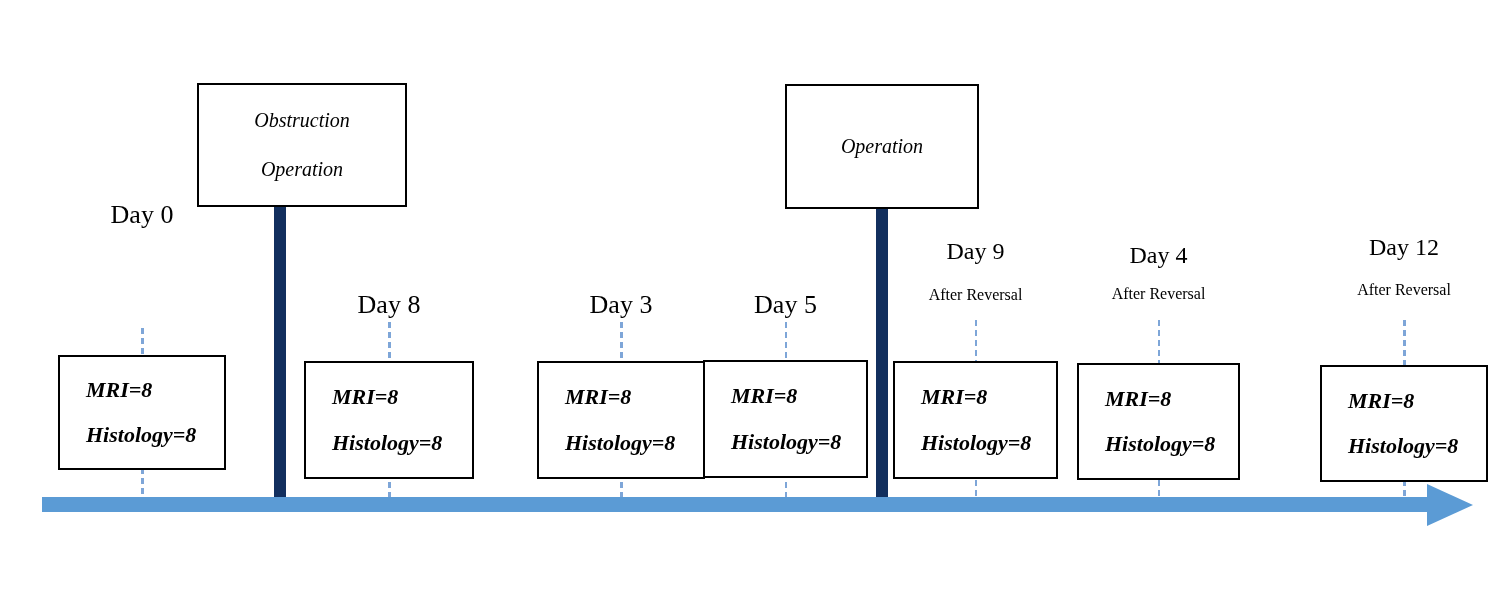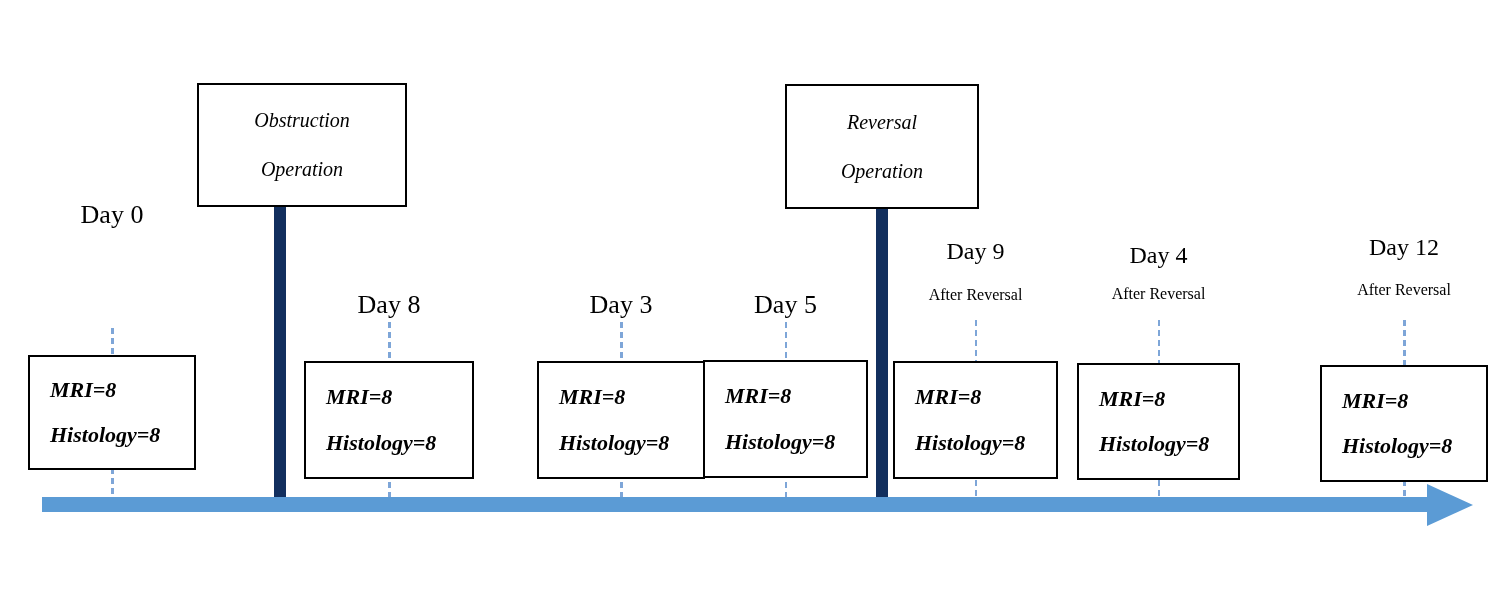--- a/index.html
+++ b/index.html
@@ -20,21 +20,21 @@
   .op-sign{position:absolute; background:#fff; border:2.5px solid var(--border); z-index:4;
     display:flex; flex-direction:column; justify-content:center; align-items:center;
     font-style:italic; font-size:20px; line-height:49px; text-align:center;}
   .op1{left:197px; top:83px; width:206px; height:120px;}
   .op2{left:785px; top:84px; width:190px; height:121px;}
   .op-pole{position:absolute; width:12px; background:var(--marker); z-index:2;}
   .pole1{left:274px; top:206px; height:296px;}
   .pole2{left:876px; top:208px; height:292px;}
   
   .station{position:absolute; top:0; height:603px;}
-  .st1{left:28px;  width:168px;}
+  .st1{left:58px;  width:168px;}
   .st2{left:304px; width:170px;}
   .st3{left:537px; width:168px;}
   .st4{left:703px; width:165px;}
   .st5{left:893px; width:165px;}
   .st6{left:1077px;width:163px;}
   .st7{left:1320px;width:168px;}
   .day-label,.sub-label{position:absolute; left:0; width:100%; text-align:center; white-space:nowrap; line-height:1.15;}
   .day-label{font-size:26px;}
   .sub-label{font-size:16px;}
   .st1 .day-label{top:200px;}
@@ -43,21 +43,21 @@
   .st5 .day-label,.st6 .day-label,.st7 .day-label{font-size:24px;}
   .st5 .day-label{top:238px;} .st5 .sub-label{top:286px;}
   .st6 .day-label{top:242px;} .st6 .sub-label{top:285px;}
   .st7 .day-label{top:234px;} .st7 .sub-label{top:281px;}
   .dash{position:absolute; left:50%; margin-left:-1px; width:2.5px; z-index:1;
     background:repeating-linear-gradient(to bottom, var(--dash) 0 6px, transparent 6px 10px);}
   .st1 .dash{top:328px; height:169px;}
   .st2 .dash,.st3 .dash,.st4 .dash{top:322px; height:175px;}
   .st5 .dash,.st6 .dash,.st7 .dash{top:320px; height:177px;}
   .sample-box{position:absolute; left:0; right:0; background:#fff; border:2.5px solid var(--border); z-index:2;
-    display:flex; flex-direction:column; justify-content:space-evenly; padding-left:20px; box-sizing:border-box;}
+    display:flex; flex-direction:column; justify-content:space-evenly; padding-left:26px; box-sizing:border-box;}
   .st1 .sample-box{top:355px; height:115px;}
   .st2 .sample-box{top:361px; height:118px;}
   .st3 .sample-box{top:361px; height:118px;}
   .st4 .sample-box{top:360px; height:118px;}
   .st5 .sample-box{top:361px; height:118px;}
   .st6 .sample-box{top:363px; height:117px;}
   .st7 .sample-box{top:365px; height:117px;}
   .metric{font-weight:bold; font-style:italic; font-size:22px; line-height:1; white-space:nowrap;}
 </style>
 </head>
@@ -68,21 +68,20 @@
   <div class="tl-body"></div>
   <div class="tl-head"></div>
 
   <div class="op-sign op1">
     <div>Obstruction</div>
     <div>Operation</div>
   </div>
   <div class="op-pole pole1"></div>
 
   <div class="op-sign op2">
-    <div>Reversal</div>
     <div>Operation</div>
   </div>
   <div class="op-pole pole2"></div>
 
   <div class="station st1">
     <div class="day-label">Day 0</div>
     <div class="dash"></div>
     <div class="sample-box">
       <div class="metric">MRI=8</div>
       <div class="metric">Histology=8</div>

